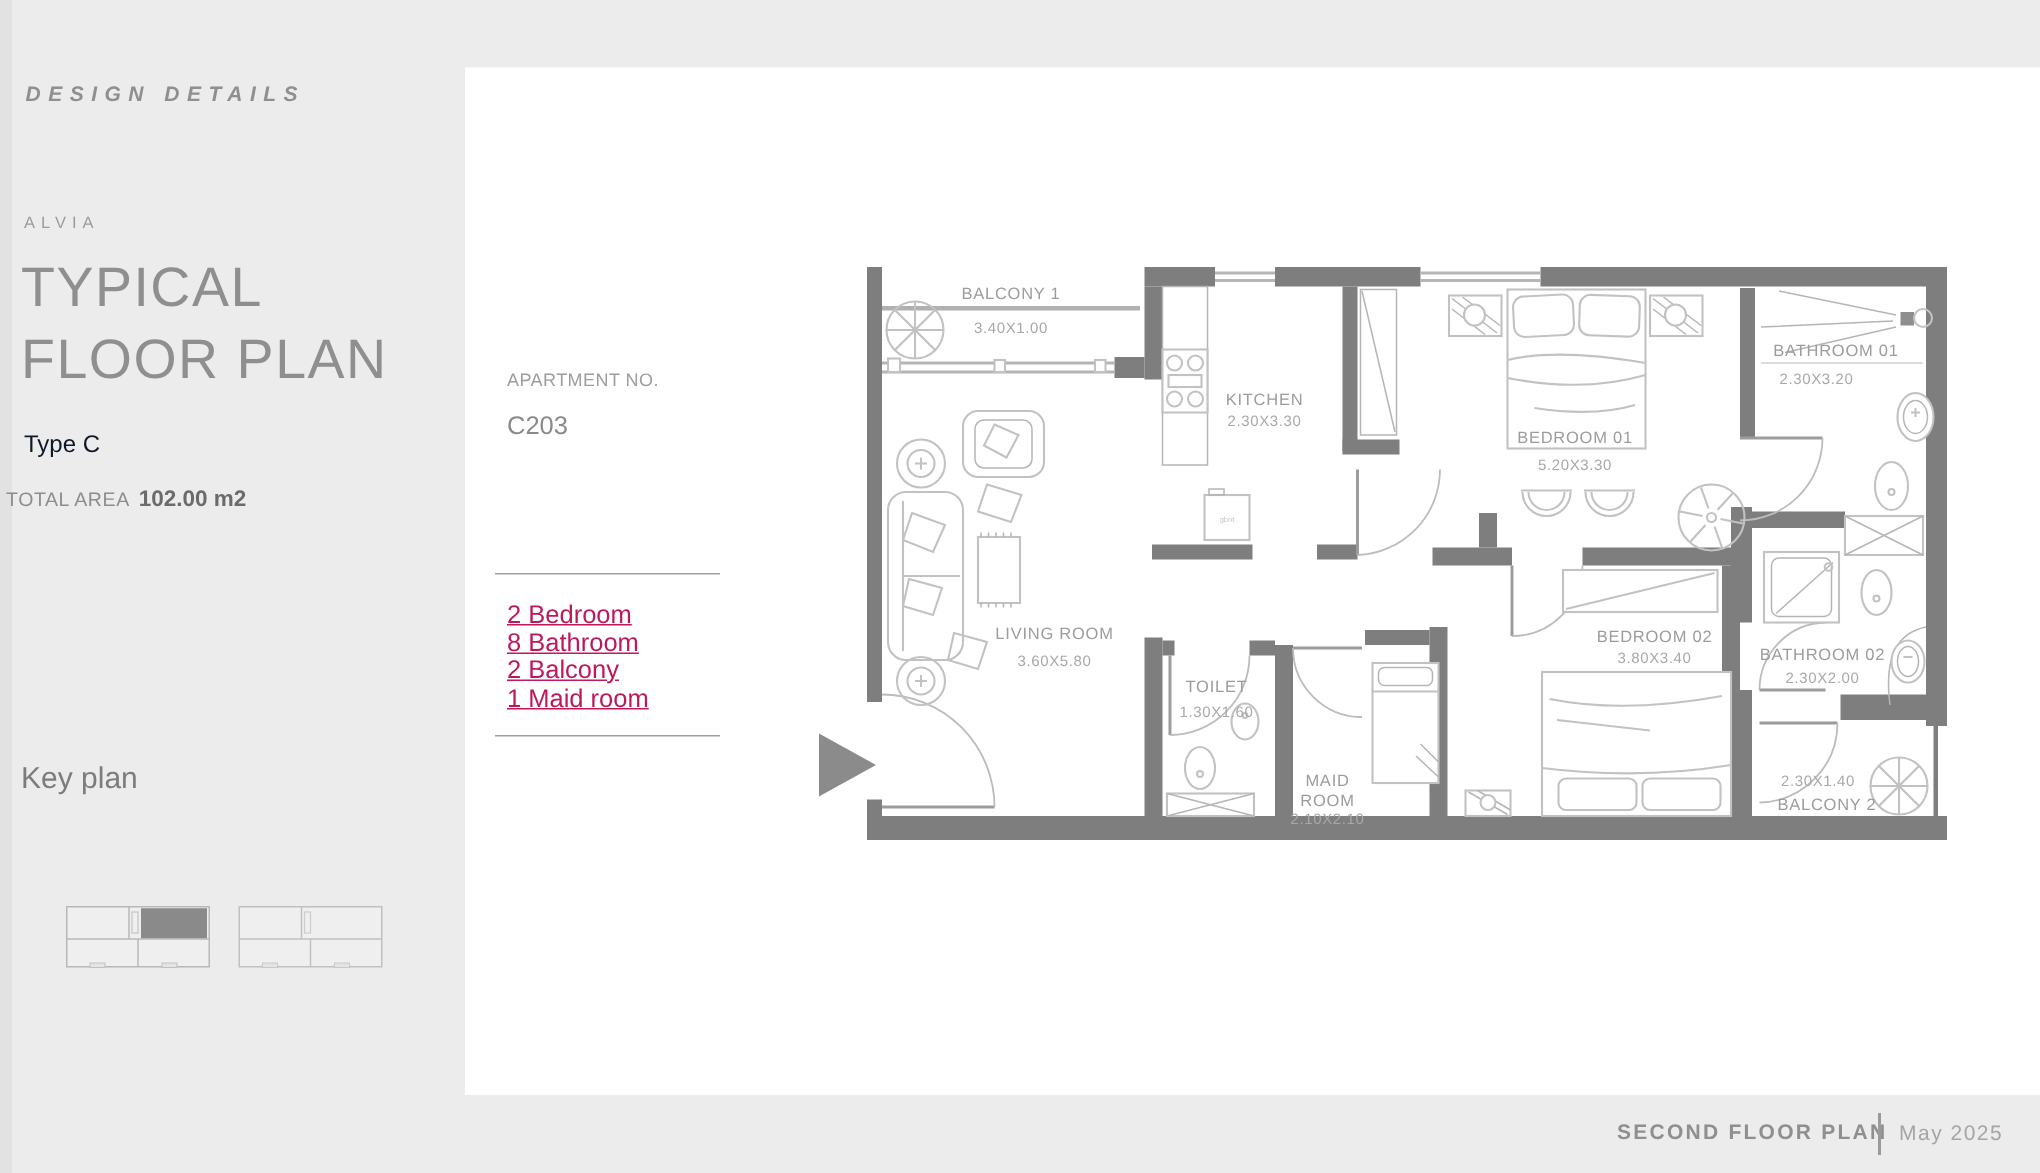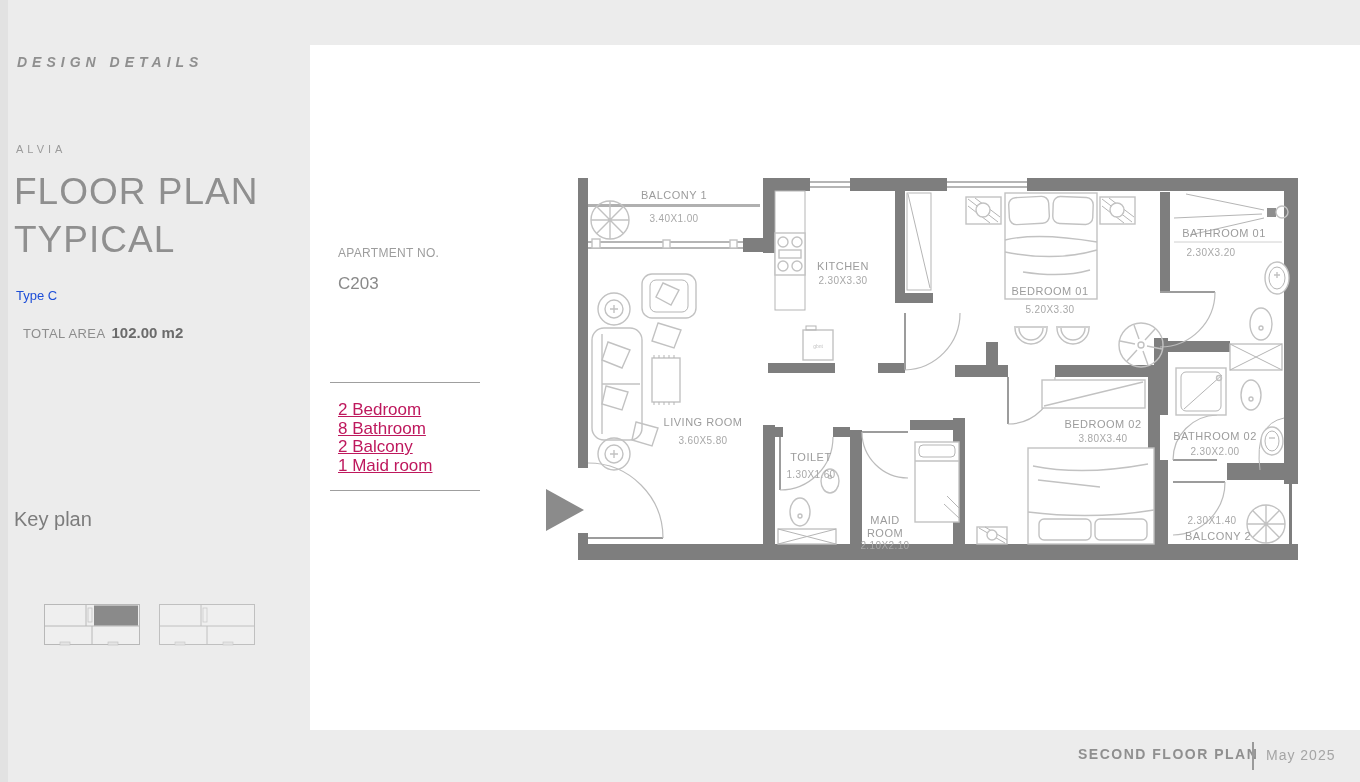--- a/index.html
+++ b/index.html
@@ -10,22 +10,22 @@
   }
   .left-edge{position:absolute;left:0;top:0;width:8px;height:782px;background:#e2e2e2;}
   .panel{position:absolute;left:310px;top:45px;width:1050px;height:685px;background:#ffffff;}
 
   
   .section-label{position:absolute;left:17px;top:54px;font-size:14px;font-weight:bold;
     letter-spacing:5px;color:#8f8f8f;font-style:italic;}
   .brand{position:absolute;left:16px;top:143px;font-size:11px;letter-spacing:4px;color:#9b9b9b;}
   .big-title{position:absolute;left:14px;top:168px;font-size:37px;line-height:48px;color:#8f8f8f;
     font-weight:normal;letter-spacing:1px;}
-  .unit-type{position:absolute;left:16px;top:288px;font-size:13px;color:#1d4ed8;}
-  .total-area{position:absolute;left:23px;top:324px;font-size:13px;color:#8d8d8d;letter-spacing:0.4px;}
+  .unit-type{position:absolute;left:16px;top:288px;font-size:16px;color:#0f172a;}
+  .total-area{position:absolute;left:4px;top:324px;font-size:13px;color:#8d8d8d;letter-spacing:0.4px;}
   .total-area b{font-size:15px;color:#6b6b6b;margin-left:6px;letter-spacing:0;}
   .key-plan-label{position:absolute;left:14px;top:508px;font-size:20px;color:#7c7c7c;}
   .key-plan-svg{position:absolute;left:44px;top:600px;}
 
   
   .apt-label{position:absolute;left:338px;top:246px;font-size:12px;color:#9d9d9d;letter-spacing:0.3px;}
   .apt-number{position:absolute;left:338px;top:274px;font-size:17px;color:#8a8a8a;}
   .rule{position:absolute;left:330px;width:150px;border-top:1px solid #9f9f9f;height:0;}
   .rule-1{top:382px;}
   .rule-2{top:490px;}
@@ -60,22 +60,22 @@
 </style>
 </head>
 <body>
 
 <div class="left-edge"></div>
 <div class="panel"></div>
 
 <div class="section-label">DESIGN DETAILS</div>
 <div class="brand">ALVIA</div>
 <div class="big-title">
+  <div>TYPICAL</div>
   <div>FLOOR PLAN</div>
-  <div>TYPICAL</div>
 </div>
 <div class="unit-type">Type C</div>
 <div class="total-area">
   <span>TOTAL AREA</span><b>102.00 m2</b>
 </div>
 <div class="key-plan-label">Key plan</div>
 
 <svg class="key-plan-svg" width="230" height="52" viewBox="0 0 230 52">
   <g>
     <rect x="0.5" y="4.5" width="95" height="40" fill="#efefef" stroke="#b8b8b8"></rect>

